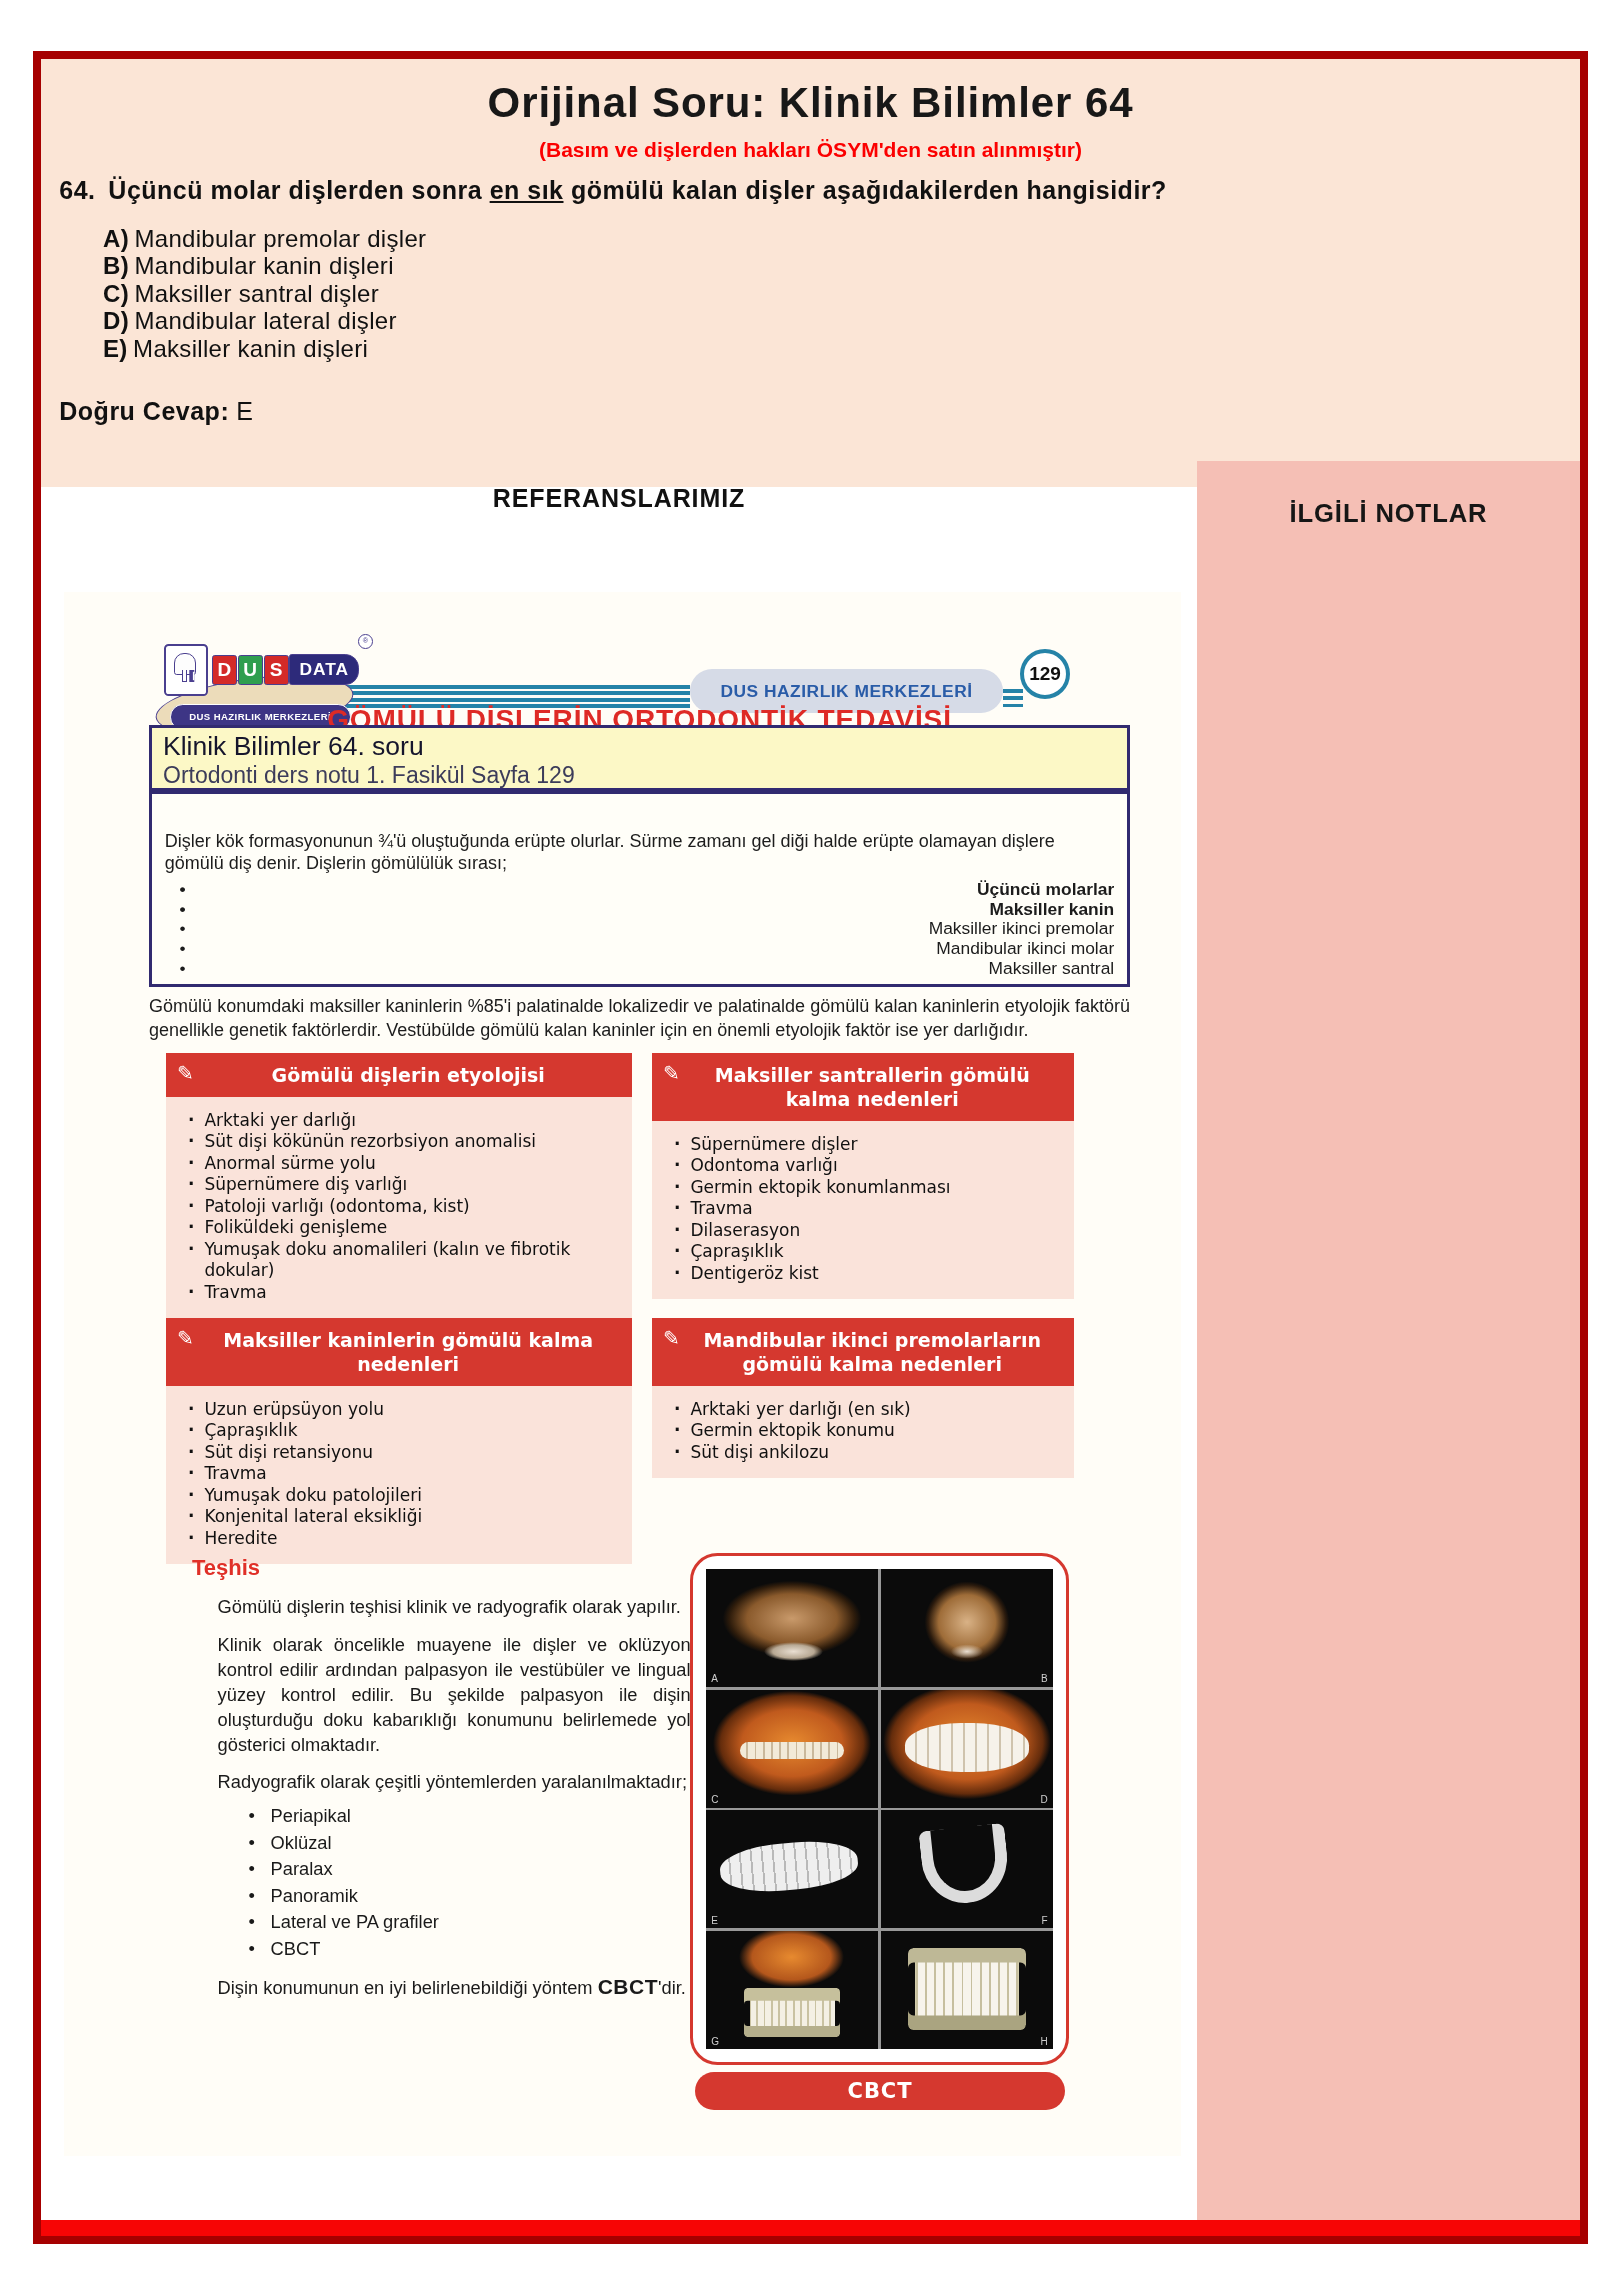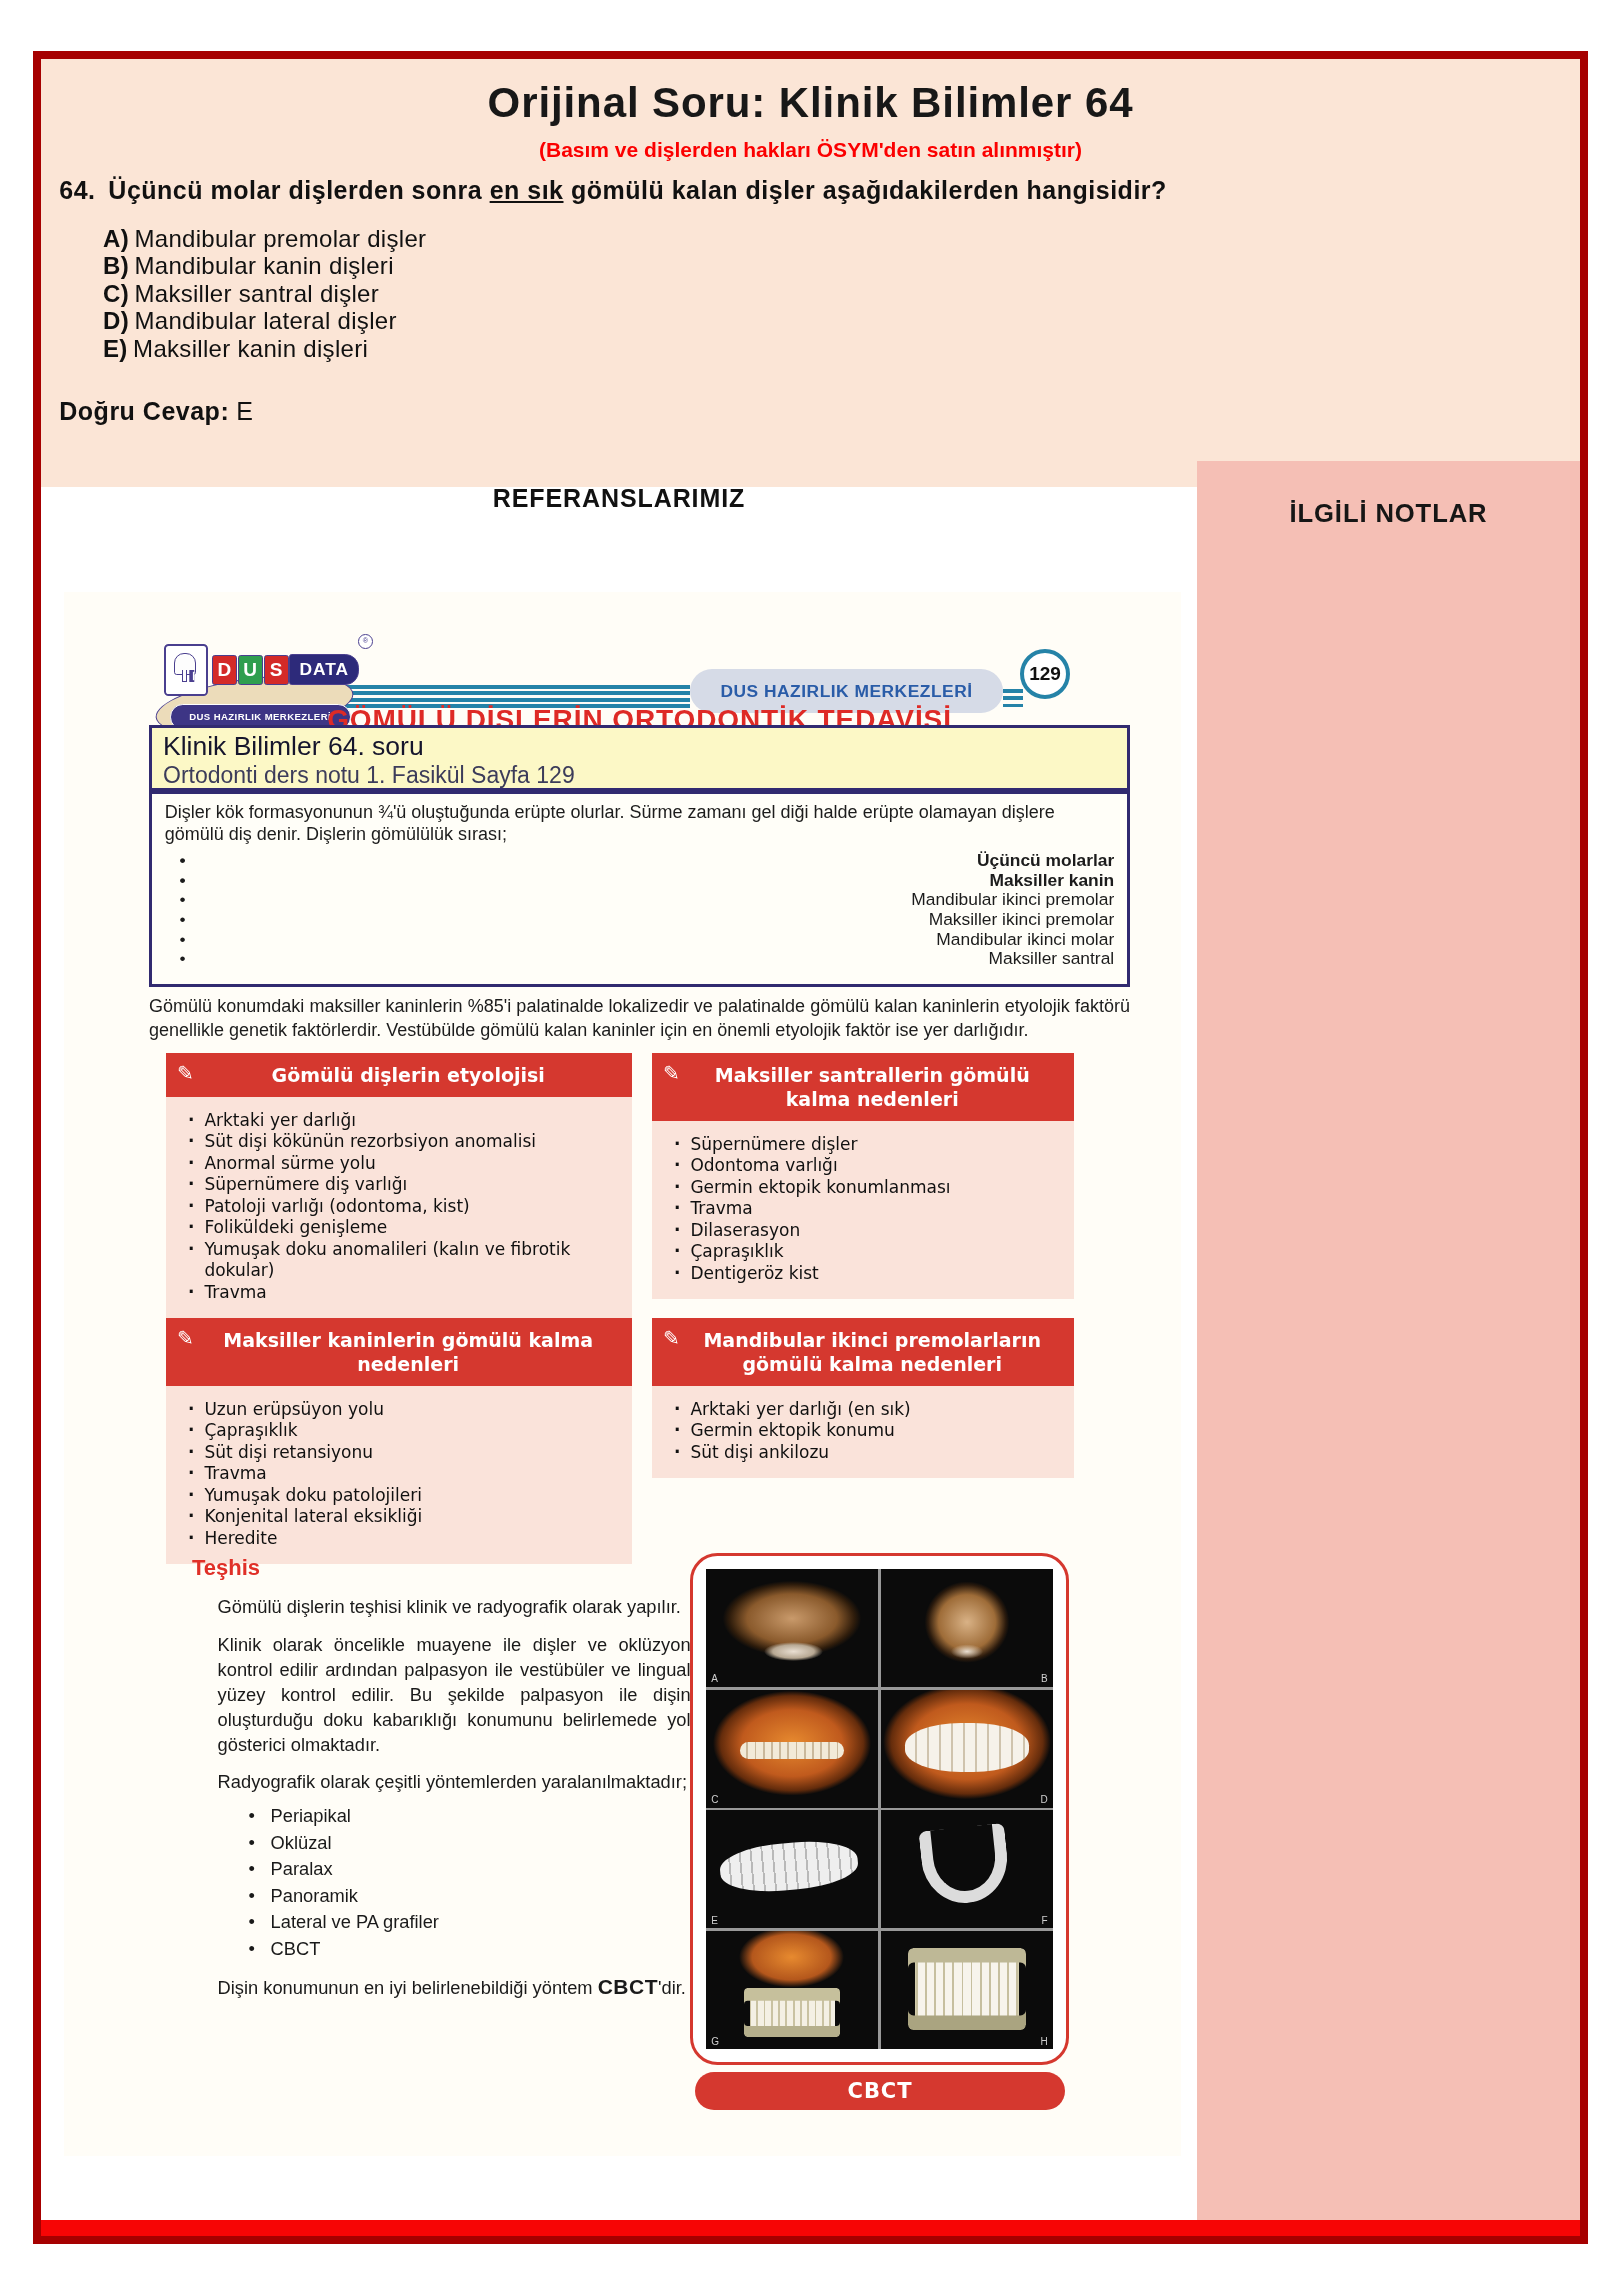--- a/index.html
+++ b/index.html
@@ -76,21 +76,21 @@
 
   
   .yellow-box{position:absolute;left:85px;top:133px;width:981px;height:66px;box-sizing:border-box;
          background:var(--yellow);border:3.7px solid var(--navy);padding:2.7px 11px;}
   .yb1{font-size:26.5px;color:#15152c;}
   .yb2{font-size:23px;color:#3c3c5a;}
 
   
   .navy-box{position:absolute;left:85px;top:199px;width:981px;height:196px;box-sizing:border-box;
          background:#fffef8;border:3.7px solid var(--navy);padding:7.3px 12.8px;}
-  .navy-box .intro{font-size:18px;line-height:22px;color:#1c1c1c;}
+  .navy-box .intro{font-size:18px;line-height:22px;color:#1c1c1c;margin-top:29px;}
   ul.plainlist{list-style:none;margin:6px 0 0 0;padding:0;text-align:right;}
   ul.plainlist li{position:relative;padding-left:33px;font-size:17.4px;line-height:19.6px;color:#1c1c1c;}
   ul.plainlist li::before{content:"•";position:absolute;left:14.6px;}
   ul.plainlist li.bold{font-weight:bold;}
 
   
   .doc-par{position:absolute;left:85px;top:402px;width:981px;font-size:18px;line-height:24px;
          color:#1c1c1c;text-align:justify;}
 
   
@@ -225,21 +225,20 @@
     <div class="yellow-box">
       <div class="yb1">Klinik Bilimler 64. soru</div>
       <div class="yb2">Ortodonti ders notu  1. Fasikül Sayfa 129</div>
     </div>
 
     <div class="navy-box">
       <div class="intro">Dişler kök formasyonunun ¾'ü oluştuğunda erüpte olurlar. Sürme zamanı gel diği halde erüpte olamayan dişlere gömülü diş denir. Dişlerin gömülülük sırası;</div>
       <ul class="plainlist">
           <li class="bold">Üçüncü molarlar</li>
           <li class="bold">Maksiller kanin</li>
-          <li>Mandibular ikinci premolar</li>
           <li>Maksiller ikinci premolar</li>
           <li>Mandibular ikinci molar</li>
           <li>Maksiller santral</li>
         </ul>
     </div>
 
     <div class="doc-par">Gömülü konumdaki maksiller kaninlerin %85'i palatinalde lokalizedir ve palatinalde gömülü kalan kaninlerin etyolojik faktörü genellikle genetik faktörlerdir. Vestübülde gömülü kalan kaninler için en önemli etyolojik faktör ise yer darlığıdır.</div>
 
     <div class="card card1">
       <div class="card-head">

